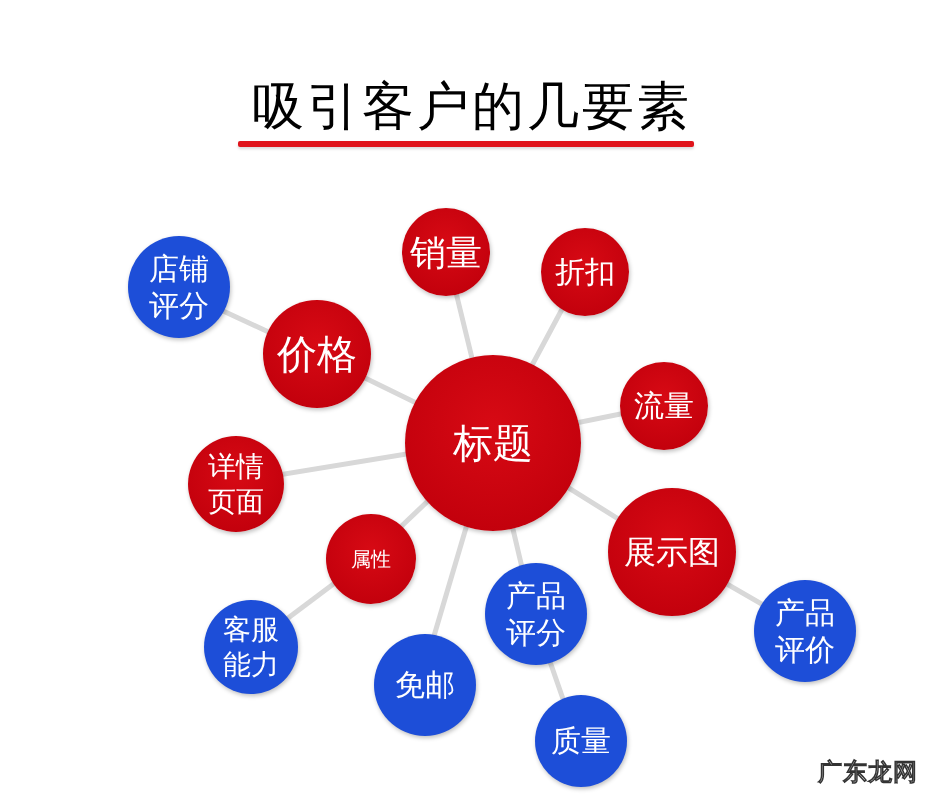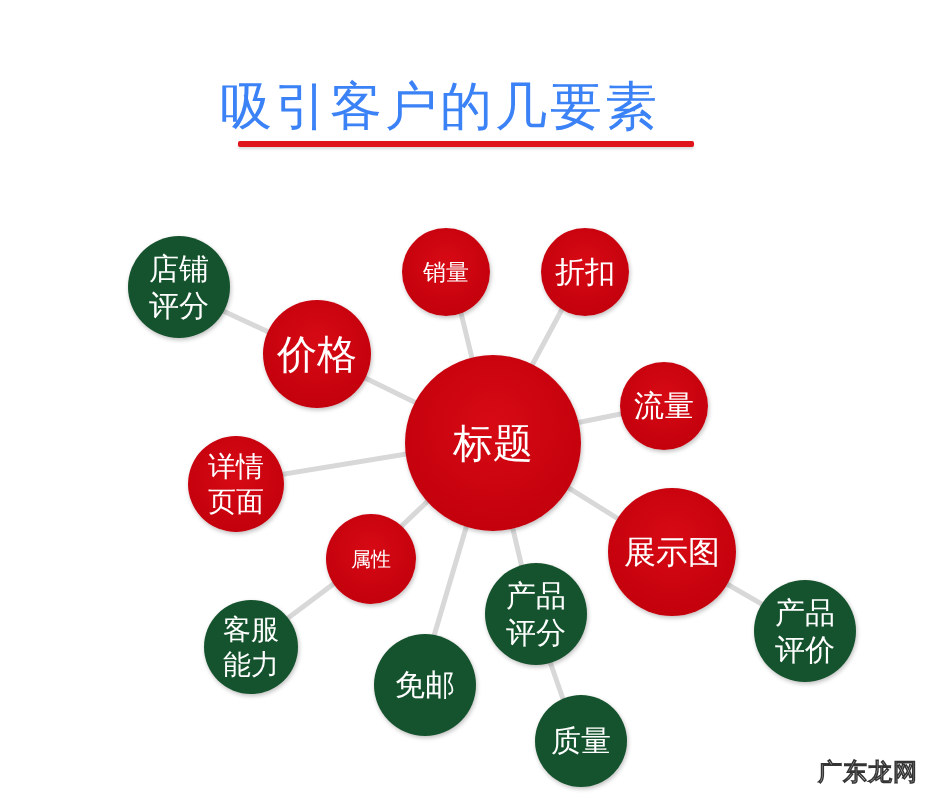--- a/index.html
+++ b/index.html
@@ -3,38 +3,38 @@
   <meta charset="utf-8">
   <style>
     html, body { margin: 0; padding: 0; }
     body {
       width: 952px; height: 800px; overflow: hidden;
       background: #ffffff;
       font-family: "DejaVu Sans", "Liberation Sans", sans-serif;
       position: relative;
     }
     .title {
-      position: absolute; left: 220px; top: 72px;
-      font-size: 52px; color: #3b82f6; letter-spacing: 3px;
+      position: absolute; left: 252px; top: 72px;
+      font-size: 52px; color: #000000; letter-spacing: 3px;
       white-space: nowrap;
     }
     .underline {
       position: absolute; left: 238px; top: 141px; width: 456px; height: 6px;
       background: #e0141b; border-radius: 2px;
       box-shadow: 0 2px 3px rgba(0,0,0,0.15);
     }
     svg.links { position: absolute; left: 0; top: 0; }
     .node {
       position: absolute; border-radius: 50%;
       display: flex; align-items: center; justify-content: center;
       text-align: center; color: #fff; line-height: 1.25;
       box-shadow: 1px 2px 4px rgba(0,0,0,0.25);
     }
     .node.dark { background: radial-gradient(circle at 50% 40%, #d70a14, #c2000c 80%); }
-    .node.light { background: #14532d; }
+    .node.light { background: #1d4ed8; }
     .node span { display: block; }
     .watermark {
       position: absolute; left: 818px; top: 756px;
       font-size: 24px; color: #fff; font-weight: normal;
       -webkit-text-stroke: 1.5px #333;
       letter-spacing: 1px;
     }
   </style>
 </head>
 <body>
@@ -57,21 +57,21 @@
     <line x1="368" y1="558" x2="248" y2="648"></line>
     <line x1="532" y1="610" x2="578" y2="742"></line>
     <line x1="668" y1="550" x2="810" y2="632"></line>
   </g>
 </svg>
 
 <div class="node dark" style="left:405px;top:355px;width:176px;height:176px;font-size:40px;">
   <span>标题</span>
 </div>
 
-<div class="node dark" style="left:402px;top:228px;width:88px;height:88px;font-size:23px;">
+<div class="node dark" style="left:402px;top:208px;width:88px;height:88px;font-size:36px;">
   <span>销量</span>
 </div>
 <div class="node dark" style="left:541px;top:228px;width:88px;height:88px;font-size:30px;">
   <span>折扣</span>
 </div>
 <div class="node dark" style="left:620px;top:362px;width:88px;height:88px;font-size:30px;">
   <span>流量</span>
 </div>
 <div class="node dark" style="left:608px;top:488px;width:128px;height:128px;font-size:32px;">
   <span>展示图</span>

